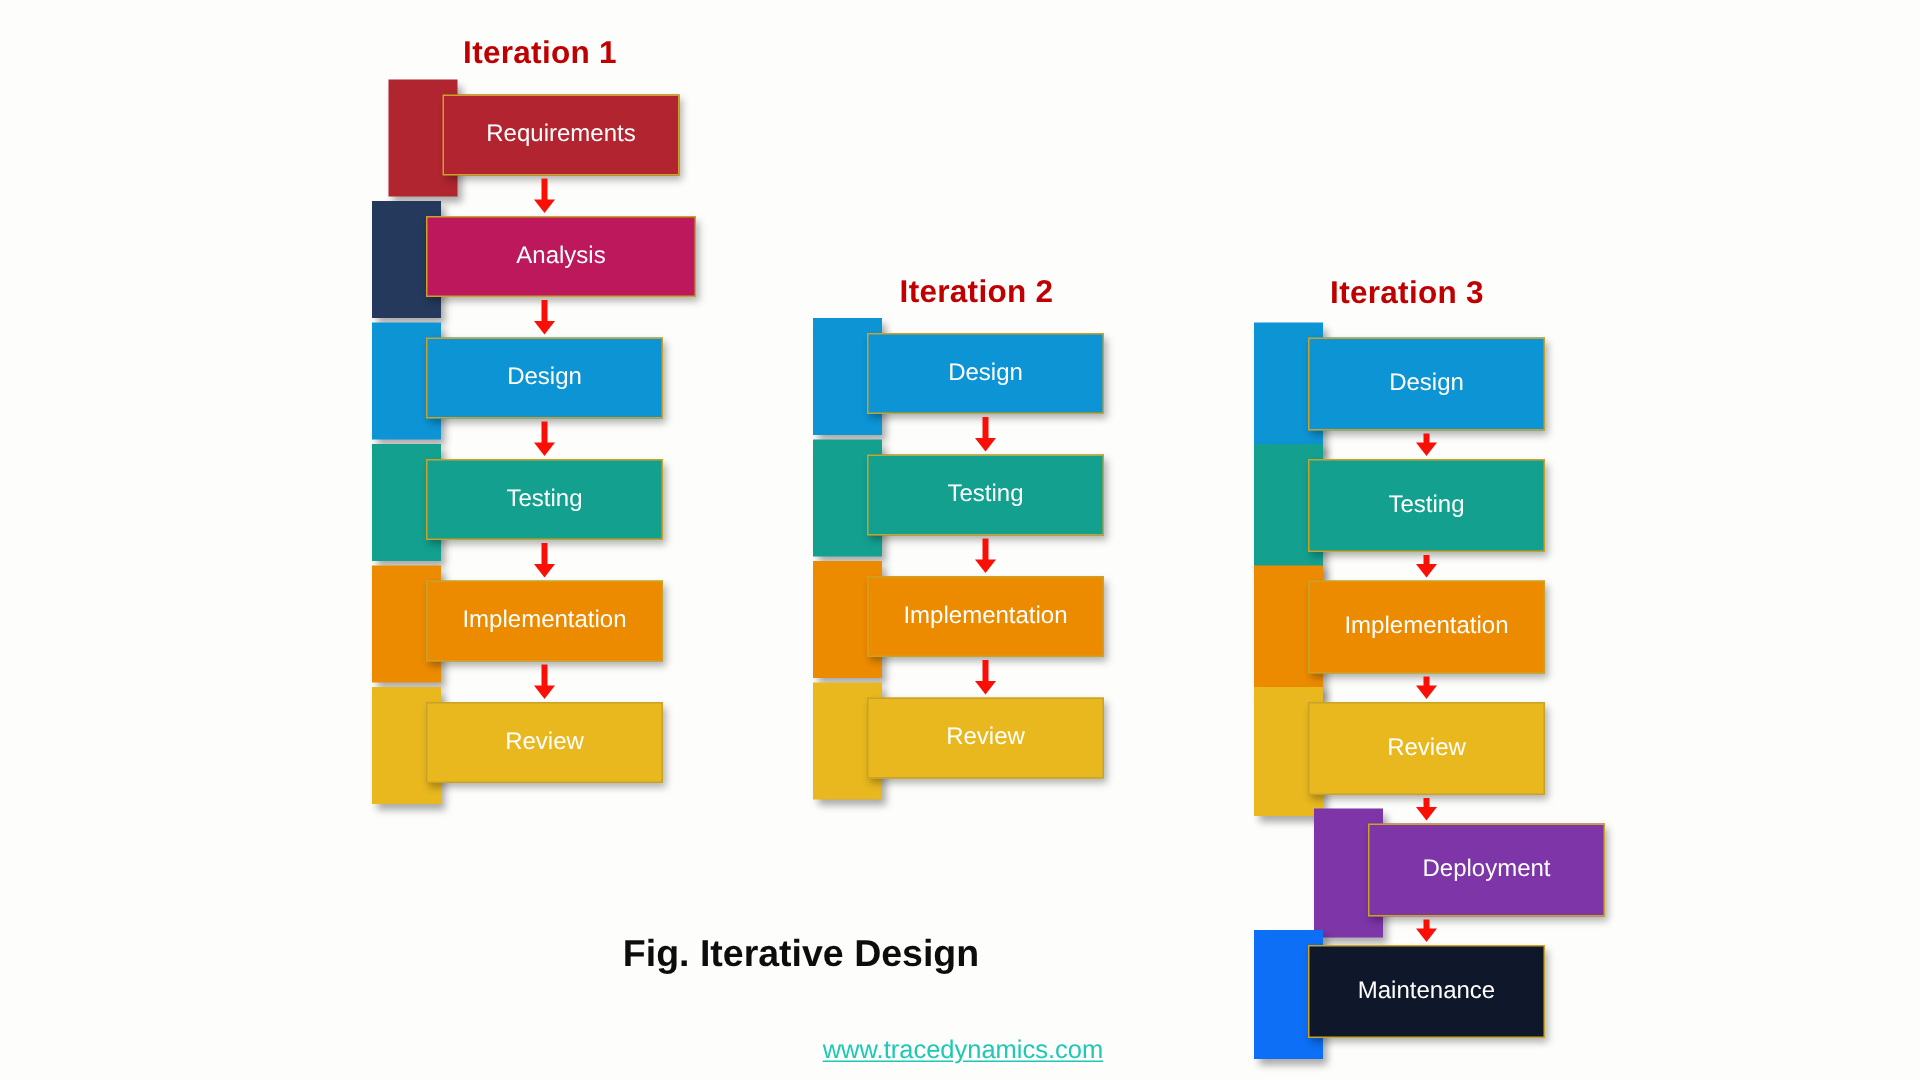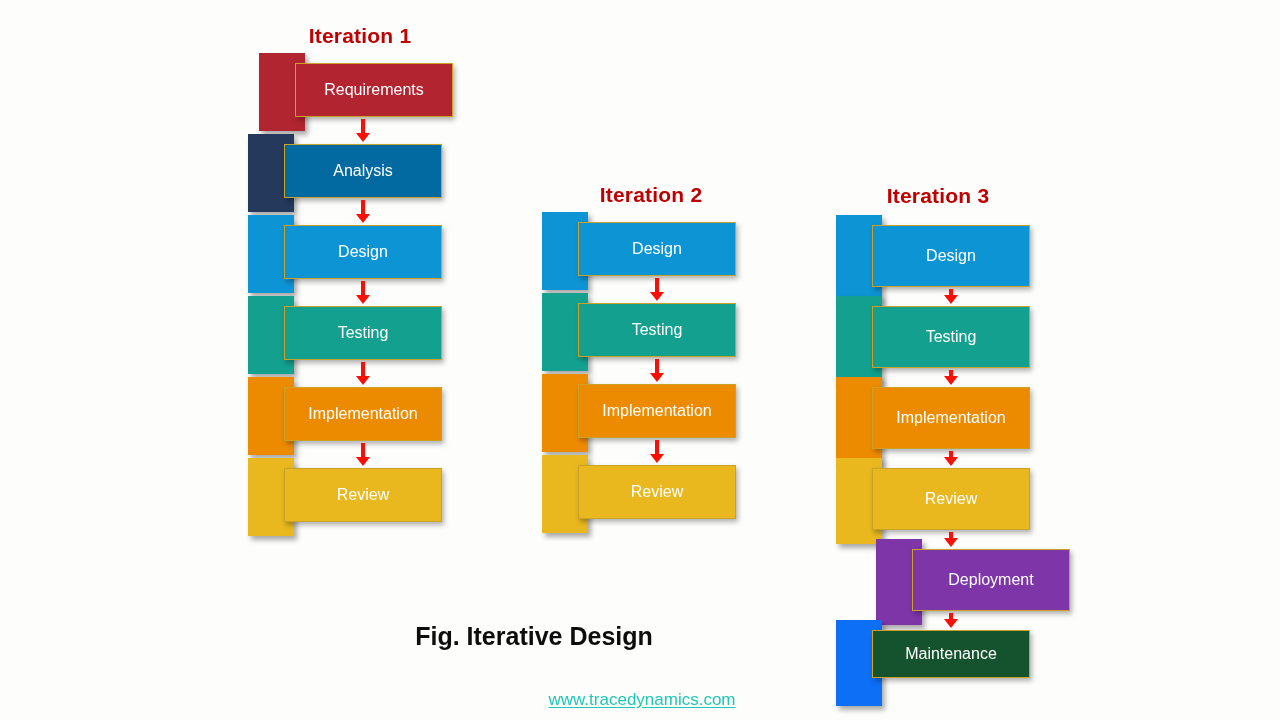--- a/index.html
+++ b/index.html
@@ -125,21 +125,21 @@
         <div class="bar" style="left: 36px; top: 0px; width: 158px; height: 54px; background: rgb(178, 36, 48); border-color: rgb(201, 162, 39);">
           <span class="label" style="color: rgb(255, 255, 255);">Requirements</span>
         </div>
       </div>
       <div class="arrow" style="left: 356px; top: 119px; height: 23px;">
         <div class="shaft" style="height: 15px; background: rgb(250, 15, 7);"></div>
         <div class="head" style="top: 14px; border-top-color: rgb(250, 15, 7);"></div>
       </div>
       <div class="stage" style="left: 248px; top: 144px; width: 194px; height: 54px;">
         <div class="tab" style="width: 46px; height: 78px; top: -10px; background: rgb(37, 57, 92);"></div>
-        <div class="bar" style="left: 36px; top: 0px; width: 158px; height: 54px; background: #0369a1; border-color: rgb(201, 162, 39); align-items: center;">
+        <div class="bar" style="left: 36px; top: 0px; width: 180px; height: 54px; background: #be185d; border-color: rgb(201, 162, 39); align-items: center;">
           <span class="label" style="color: rgb(255, 255, 255);">Analysis</span>
         </div>
       </div>
       <div class="arrow" style="left: 356px; top: 200px; height: 23px;">
         <div class="shaft" style="height: 15px; background: rgb(250, 15, 7);"></div>
         <div class="head" style="top: 14px; border-top-color: rgb(250, 15, 7);"></div>
       </div>
       <div class="stage" style="left: 248px; top: 225px; width: 194px; height: 54px;">
         <div class="tab" style="width: 46px; height: 78px; top: -10px; background: rgb(13, 148, 213);"></div>
         <div class="bar" style="left: 36px; top: 0px; width: 158px; height: 54px; background: rgb(13, 148, 213); border-color: rgb(201, 162, 39);">
@@ -257,21 +257,21 @@
         <div class="bar" style="left: 36px; top: 0px; width: 158px; height: 62px; background: rgb(125, 53, 168); border-color: rgb(201, 162, 39);">
           <span class="label" style="color: rgb(255, 255, 255);">Deployment</span>
         </div>
       </div>
       <div class="arrow" style="left: 944px; top: 613px; height: 15px;">
         <div class="shaft" style="height: 7px; background: rgb(250, 15, 7);"></div>
         <div class="head" style="top: 6px; border-top-color: rgb(250, 15, 7);"></div>
       </div>
       <div class="stage" style="left: 836px; top: 630px; width: 194px; height: 62px;">
         <div class="tab" style="width: 46px; height: 86px; top: -10px; background: rgb(12, 111, 245);"></div>
-        <div class="bar" style="left: 36px; top: 0px; width: 158px; height: 48px; background: #14532d; border-color: rgb(201, 162, 39);">
+        <div class="bar" style="left: 36px; top: 0px; width: 158px; height: 62px; background: #0f172a; border-color: rgb(201, 162, 39);">
           <span class="label" style="color: rgb(255, 255, 255);">Maintenance</span>
         </div>
       </div>
     </div>
 
   <div id="figure-caption">Fig. Iterative Design</div>
   <div id="site-url" style="color: rgb(30, 200, 180);">www.tracedynamics.com</div>
 
 </div>
 

